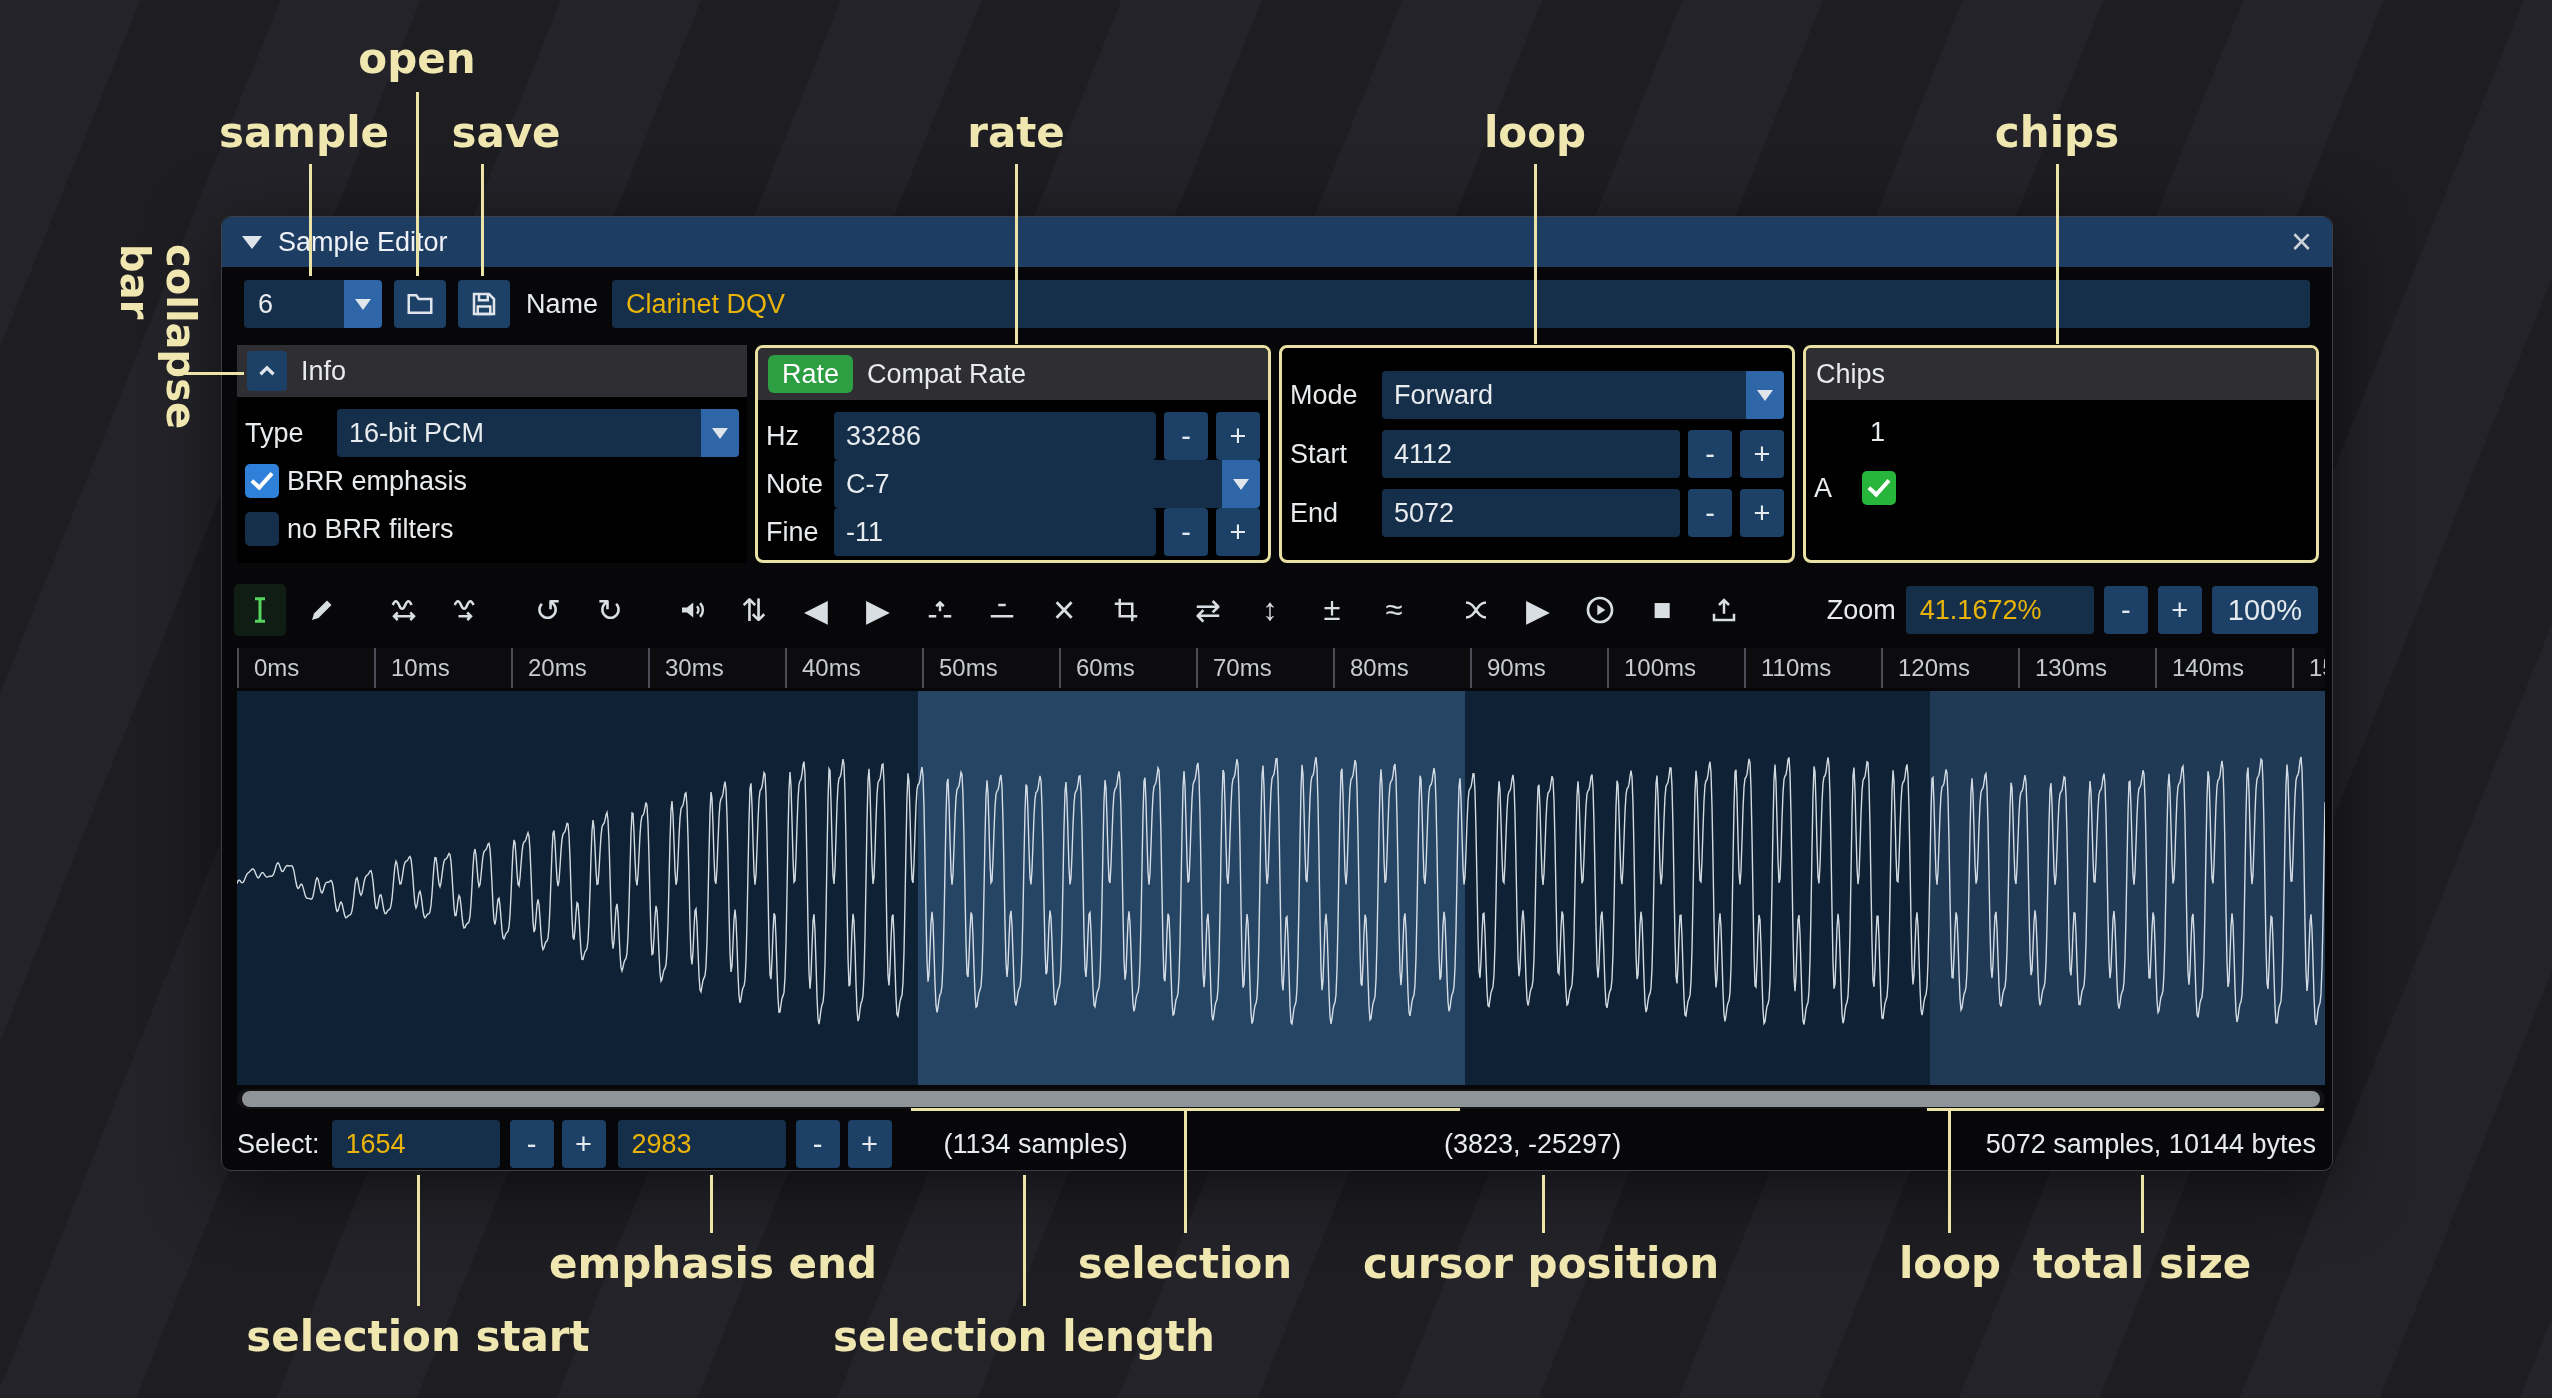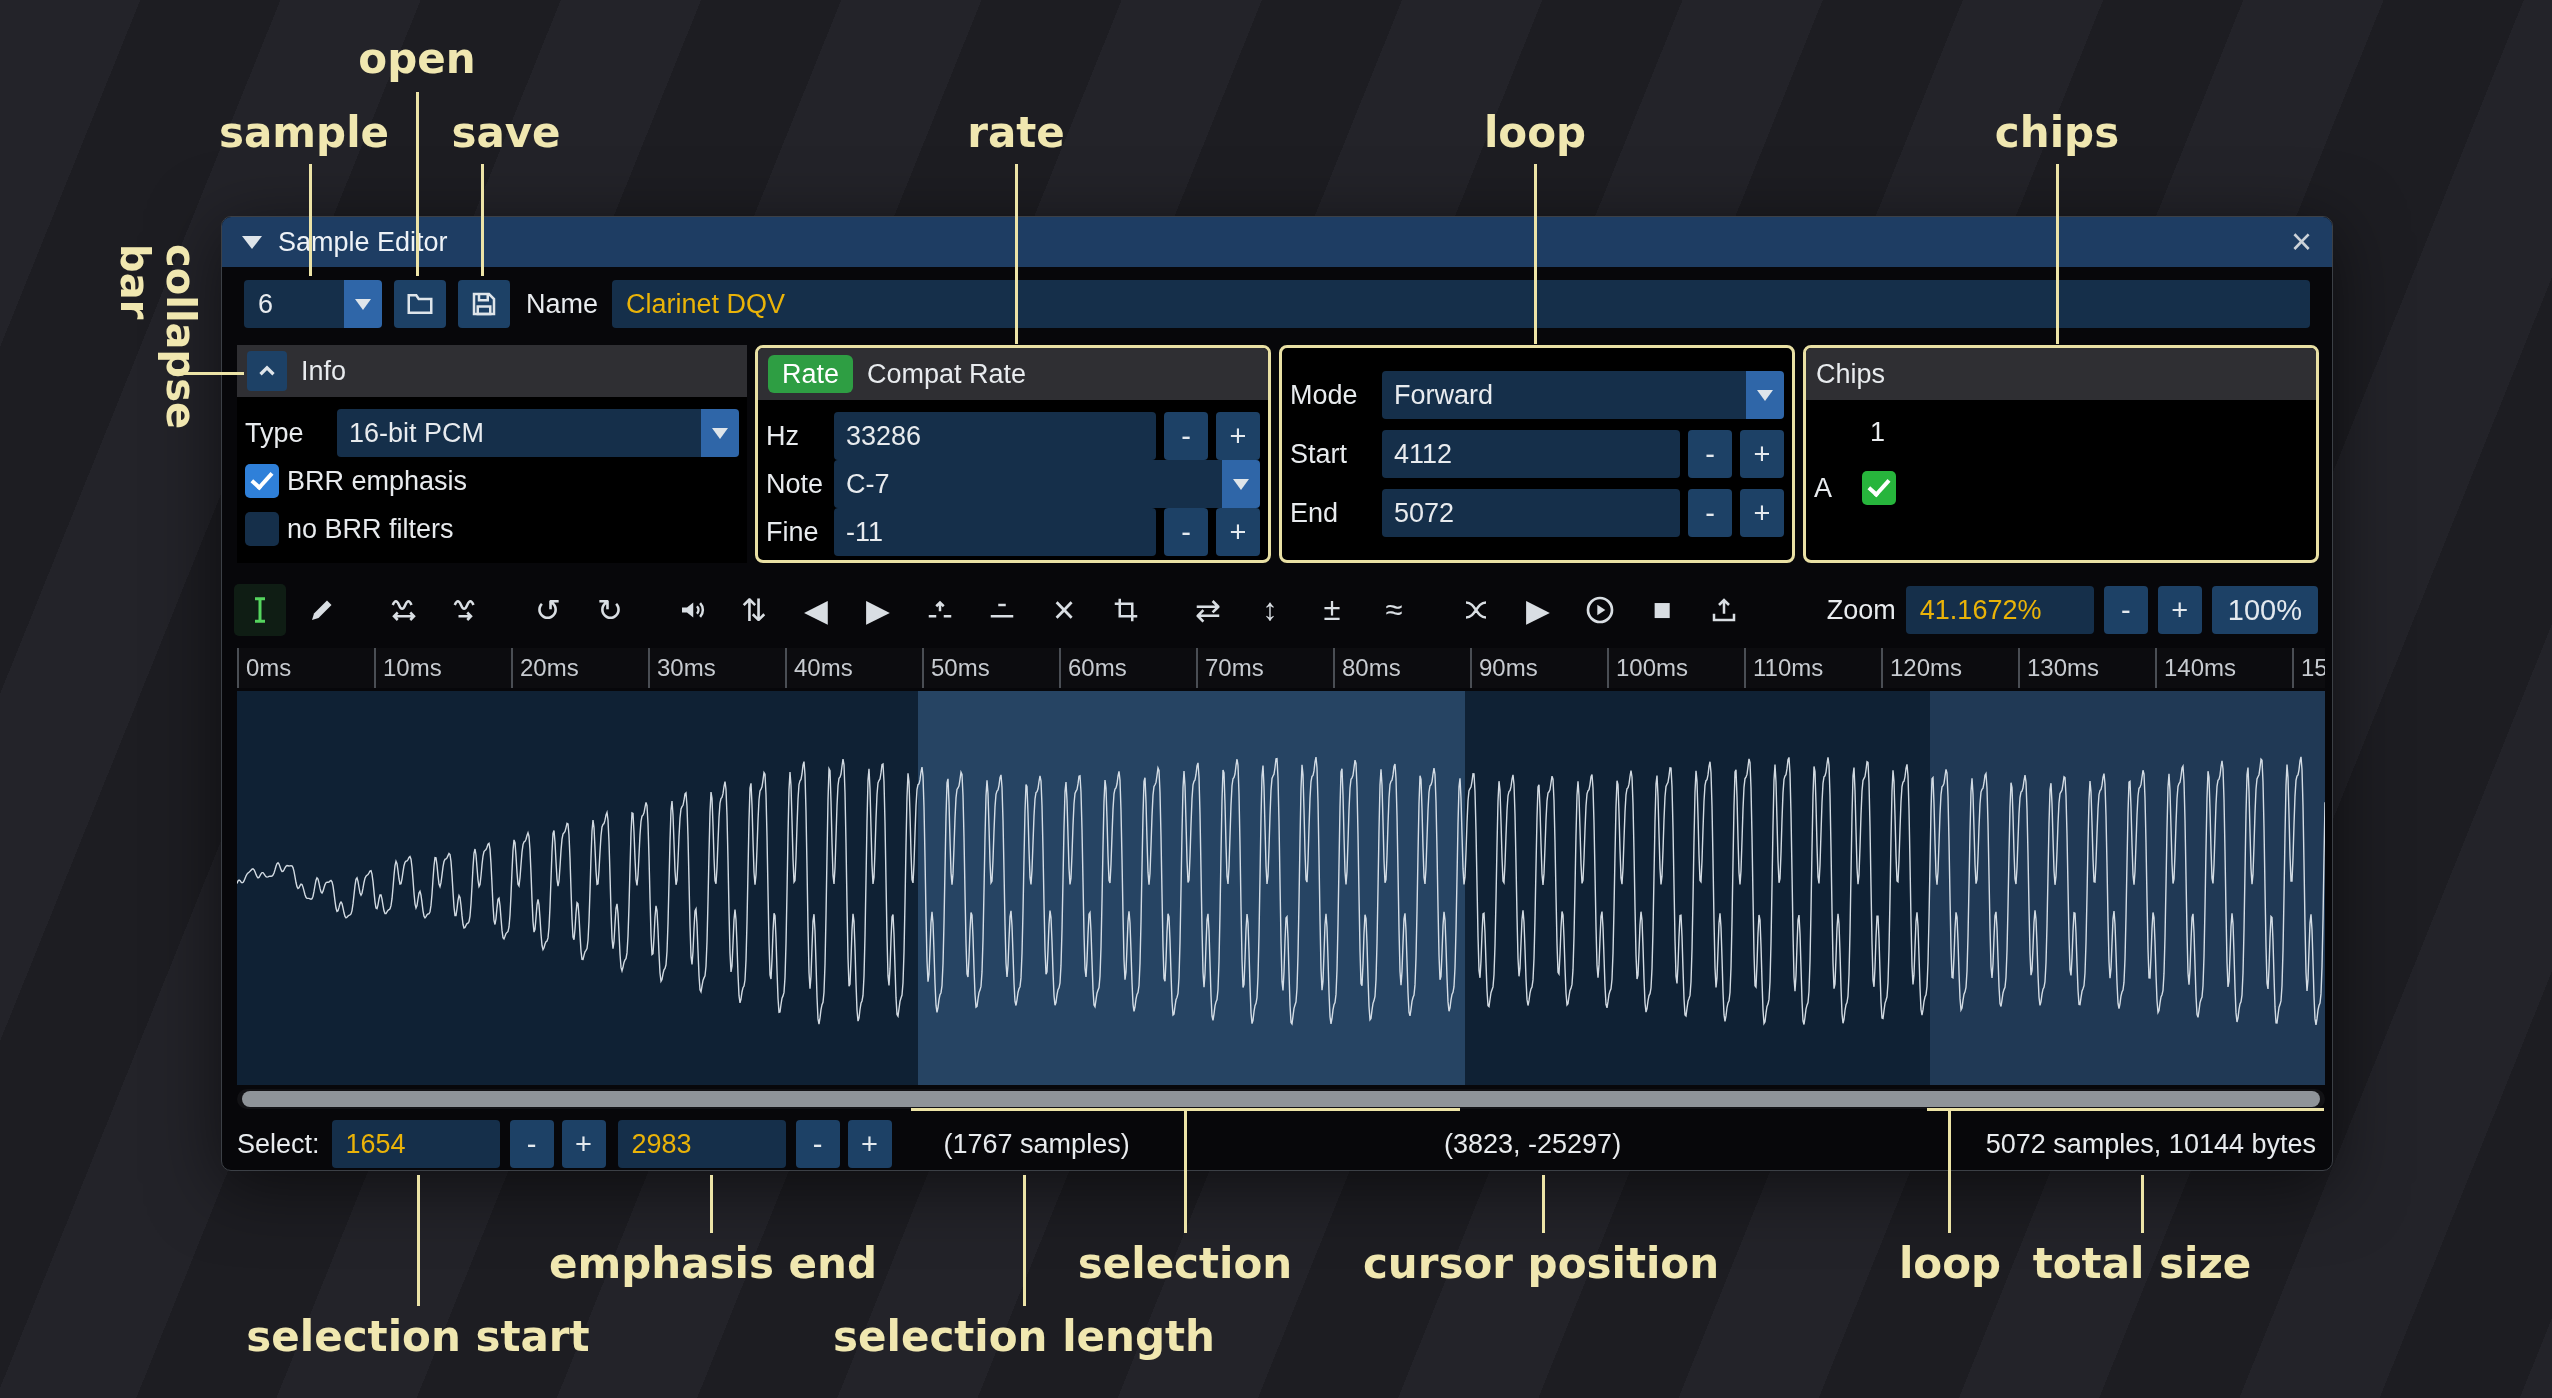--- a/index.html
+++ b/index.html
@@ -46,21 +46,21 @@
   .tbar{position:absolute;top:363px;left:12px;right:14px;height:60px;display:flex;align-items:center;gap:10px;font-size:27px;}
   .tbtn{width:52px;height:52px;flex:none;border:none;border-radius:5px;display:flex;align-items:center;justify-content:center;color:#d9dee3;font-size:31px;background:transparent;padding:0;}
   .tbtn.active{color:#55d45e;background:rgba(70,190,100,.12);}
   .g{margin-left:20px;}
   .zoomwrap{margin-left:auto;display:flex;align-items:center;gap:10px;}
   .zfield{width:160px;}
   .zbtn{width:44px;height:48px;background:#1d4166;border:none;border-radius:4px;color:#e4e9ee;font-size:29px;display:flex;align-items:center;justify-content:center;}
   .hbtn{height:48px;background:#1d4166;border:none;border-radius:4px;color:#e4e9ee;font-size:29px;display:flex;align-items:center;justify-content:center;padding:0 16px;}
   
   .ruler{position:absolute;top:431px;left:15px;width:2088px;height:40px;overflow:hidden;font-size:24px;color:#c7cbd0;background:#0c0c0f;}
-  .tick{position:absolute;top:0;height:40px;border-left:2px solid #4a4e54;padding-left:7px;display:flex;align-items:center;white-space:nowrap;}
+  .tick{position:absolute;top:0;height:40px;border-left:2px solid #4a4e54;padding-left:15px;display:flex;align-items:center;white-space:nowrap;}
   .wave{position:absolute;top:474px;left:15px;width:2088px;height:394px;background:#0f2134;overflow:hidden;}
   .wave svg{position:absolute;left:0;top:0;}
   .region{position:absolute;top:0;bottom:0;background:rgba(104,164,230,.27);}
   .region.loopr{background:rgba(104,164,230,.19);}
   .sbar{position:absolute;top:872px;left:15px;width:2088px;height:20px;background:#121215;border-radius:10px;}
   .shandle{position:absolute;left:5px;right:5px;top:2px;bottom:2px;background:#8f9499;border-radius:8px;}
   
   .status{position:absolute;top:902px;left:0;right:0;height:50px;display:flex;align-items:center;padding-left:15px;font-size:27px;}
   .sfield{width:140px;margin-left:12px;}
   .sgap{margin-left:10px;}
@@ -418,19 +418,19 @@
     </div>
 
     <div class="status">
       <span>Select:</span>
       <div class="field sfield">1654</div>
       <button class="sq sgap">-</button>
       <button class="sq sgap2">+</button>
       <div class="field sfield">2983</div>
       <button class="sq sgap">-</button>
       <button class="sq sgap2">+</button>
-      <span class="samples">(1767 samples)</span>
+      <span class="samples">(1134 samples)</span>
       <span class="cursorpos">(3823, -25297)</span>
       <span class="totalsize">5072 samples, 10144 bytes</span>
     </div>
 
   </div>
 </div>
 
 </body></html>

